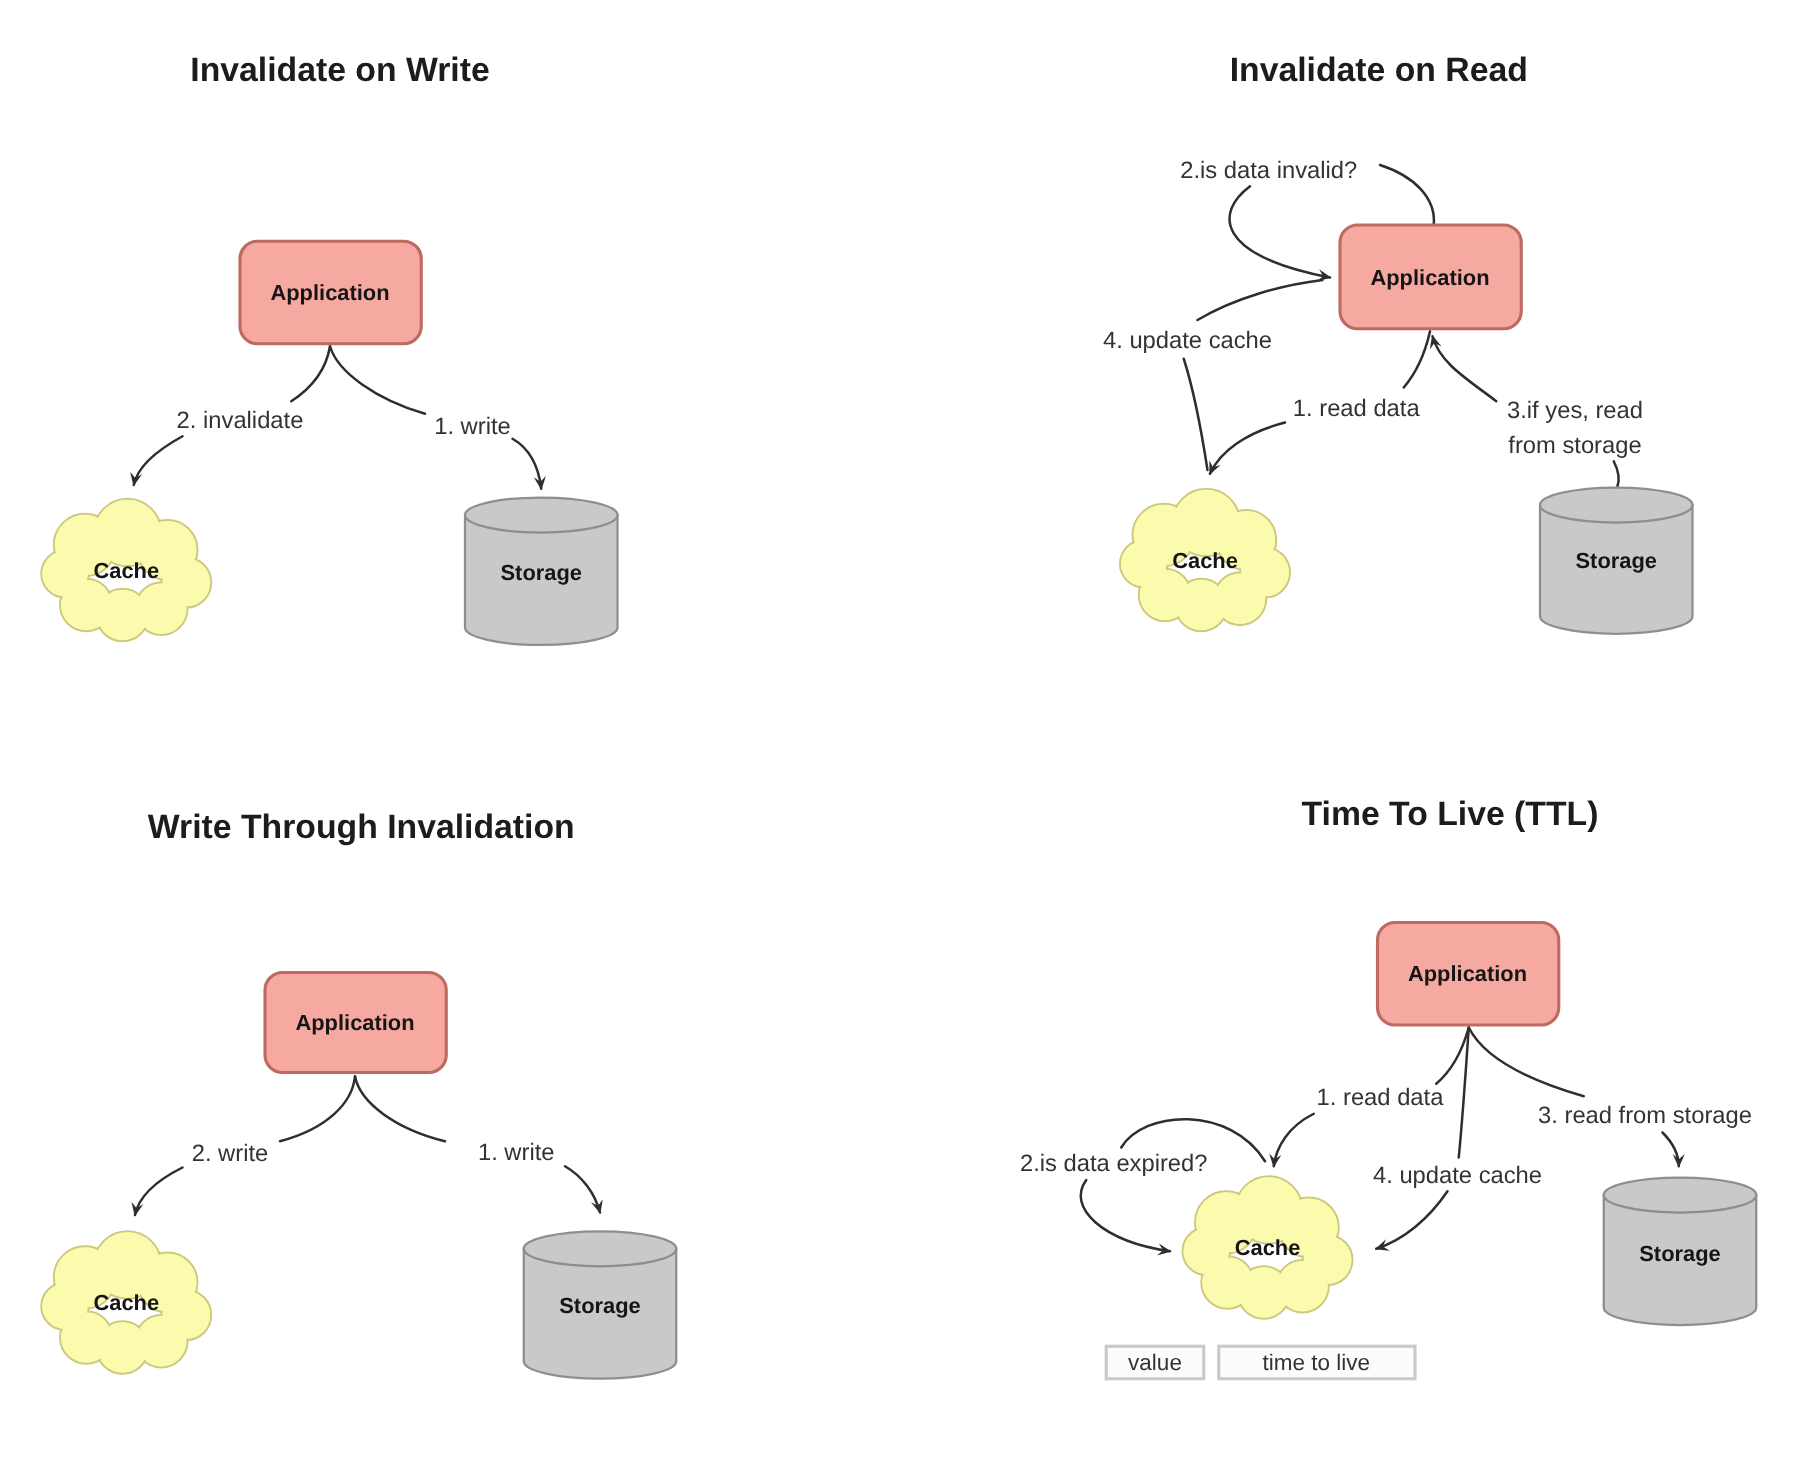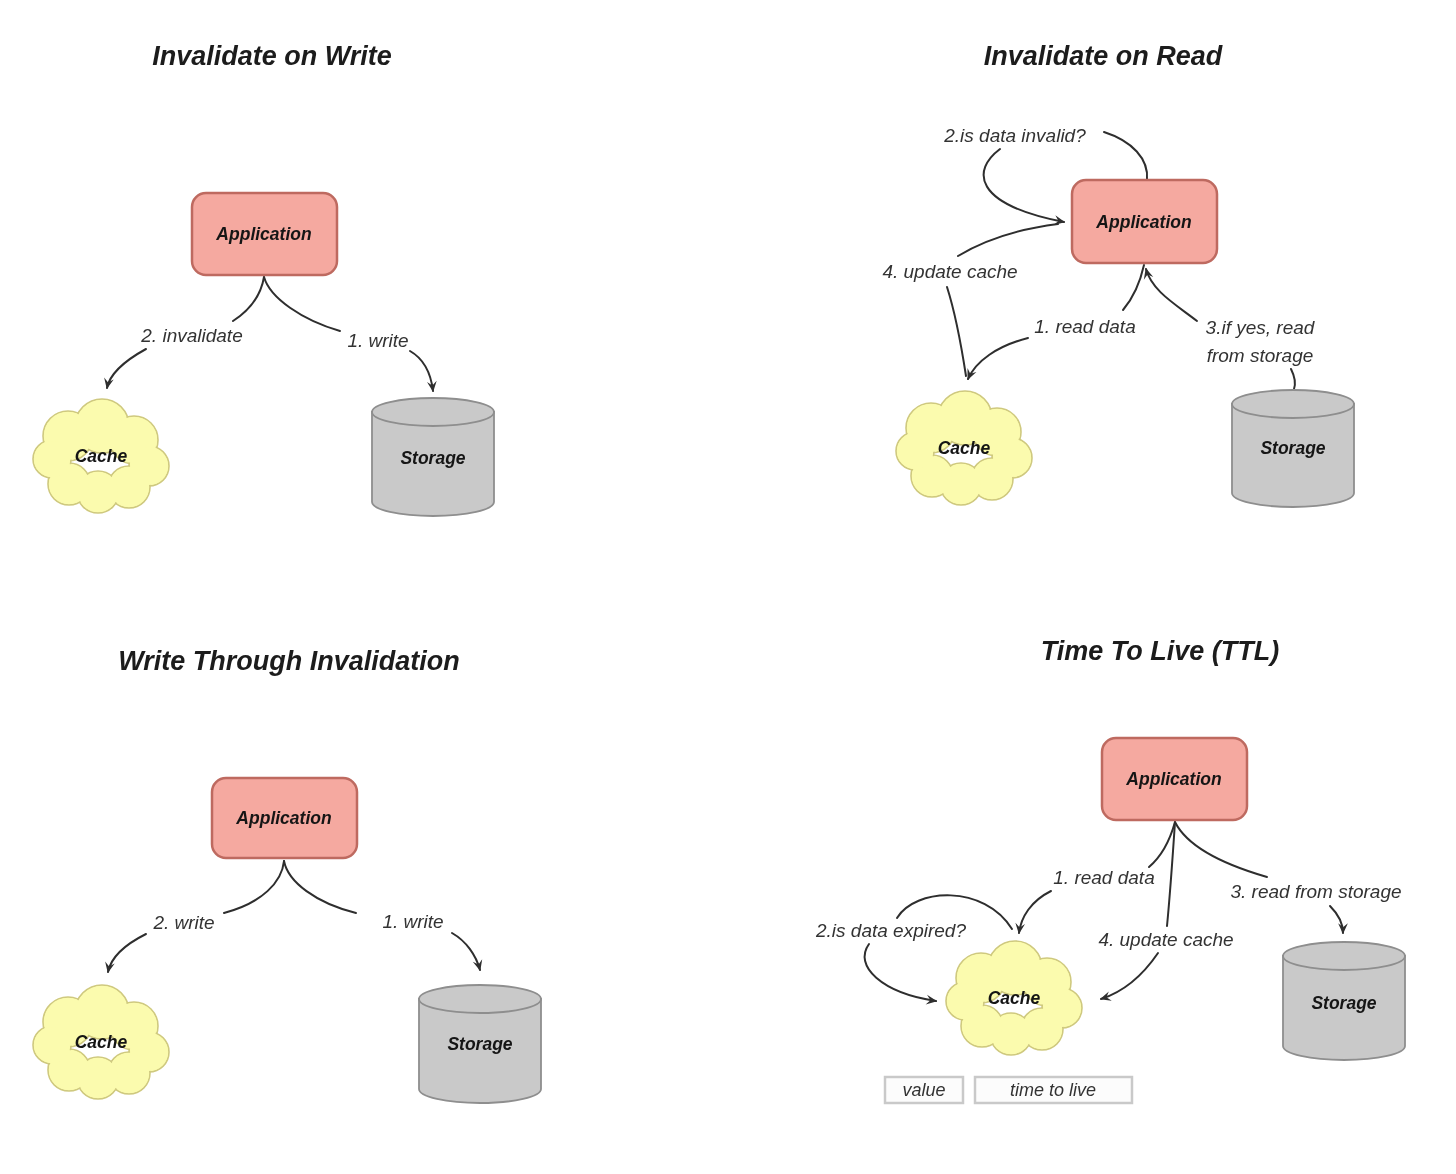--- a/index.html
+++ b/index.html
@@ -1,19 +1,19 @@
 <!DOCTYPE html>
 <html style="--application-fill: #F5A9A0; --application-stroke: #BE6A60; --cache-fill: #FBFBAE; --cache-stroke: #CFC97F; --storage-fill: #C9C9C9; --storage-stroke: #8E8E8E; --edge: #2E2E2E; --label-text: #333333; --node-text: #151515; --title-text: #1C1C1C;"><head>
 <meta charset="utf-8">
 <style>
   html, body {
     margin: 0; padding: 0; background: #ffffff;
     font-family: "Liberation Sans", sans-serif;
   }
-  .canvas { width: 1400px; height: 1174px; position: relative; background: #ffffff; font-style: italic; }
+  .canvas { width: 1400px; height: 1174px; position: relative; background: #ffffff; }
   svg { display: block; }
   .title-text {
     font-family: "Liberation Sans", sans-serif;
     font-weight: bold; font-size: 27px;
     fill: var(--title-text, #1c1c1c);
     text-anchor: middle;
   }
   .node-label {
     font-family: "Liberation Sans", sans-serif;
     font-weight: bold; font-size: 17.5px;

